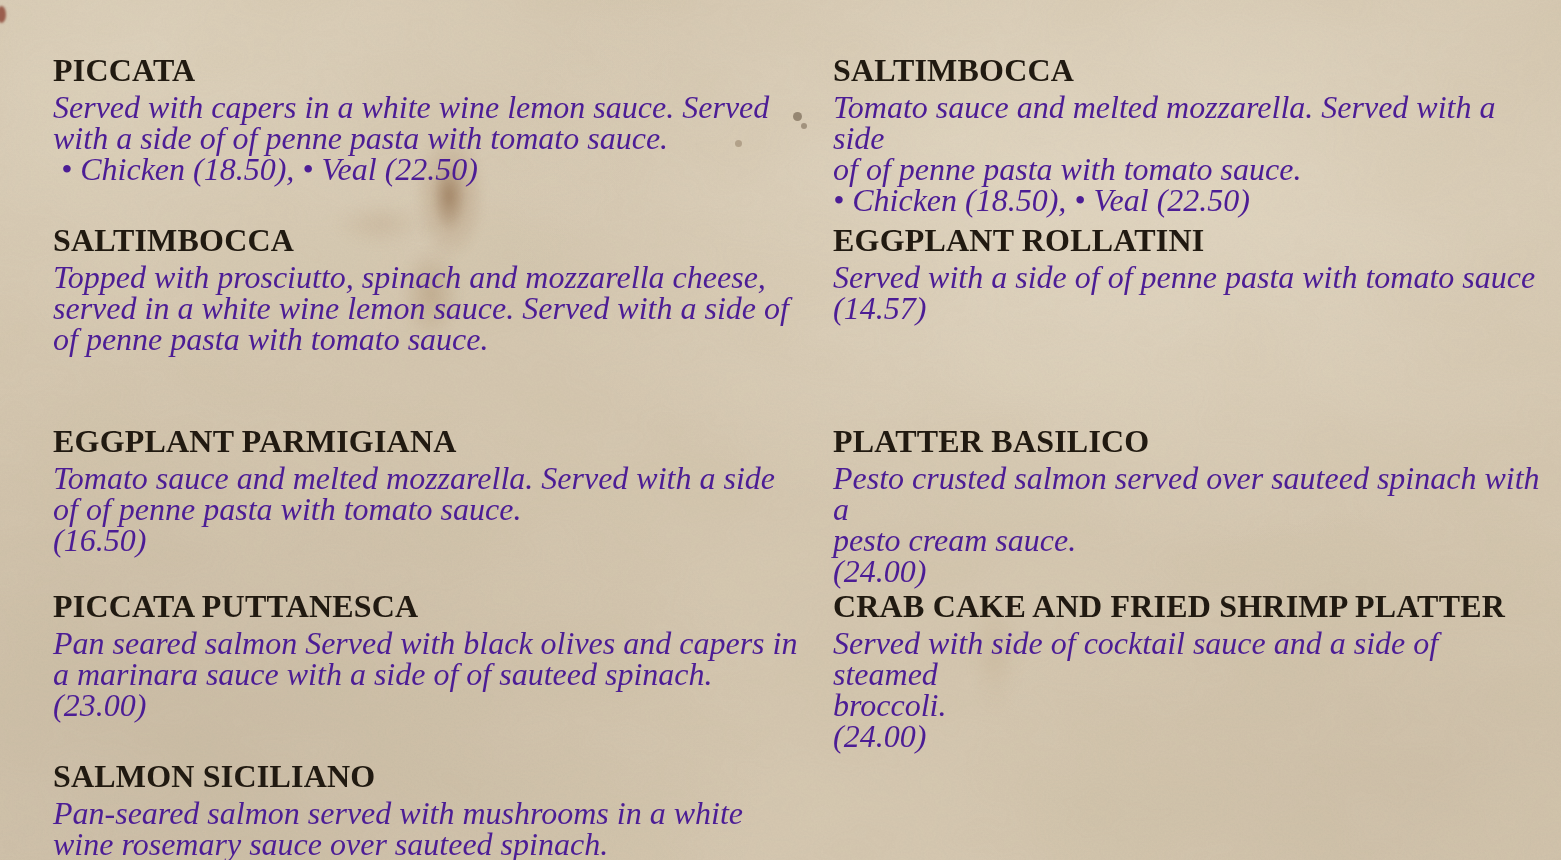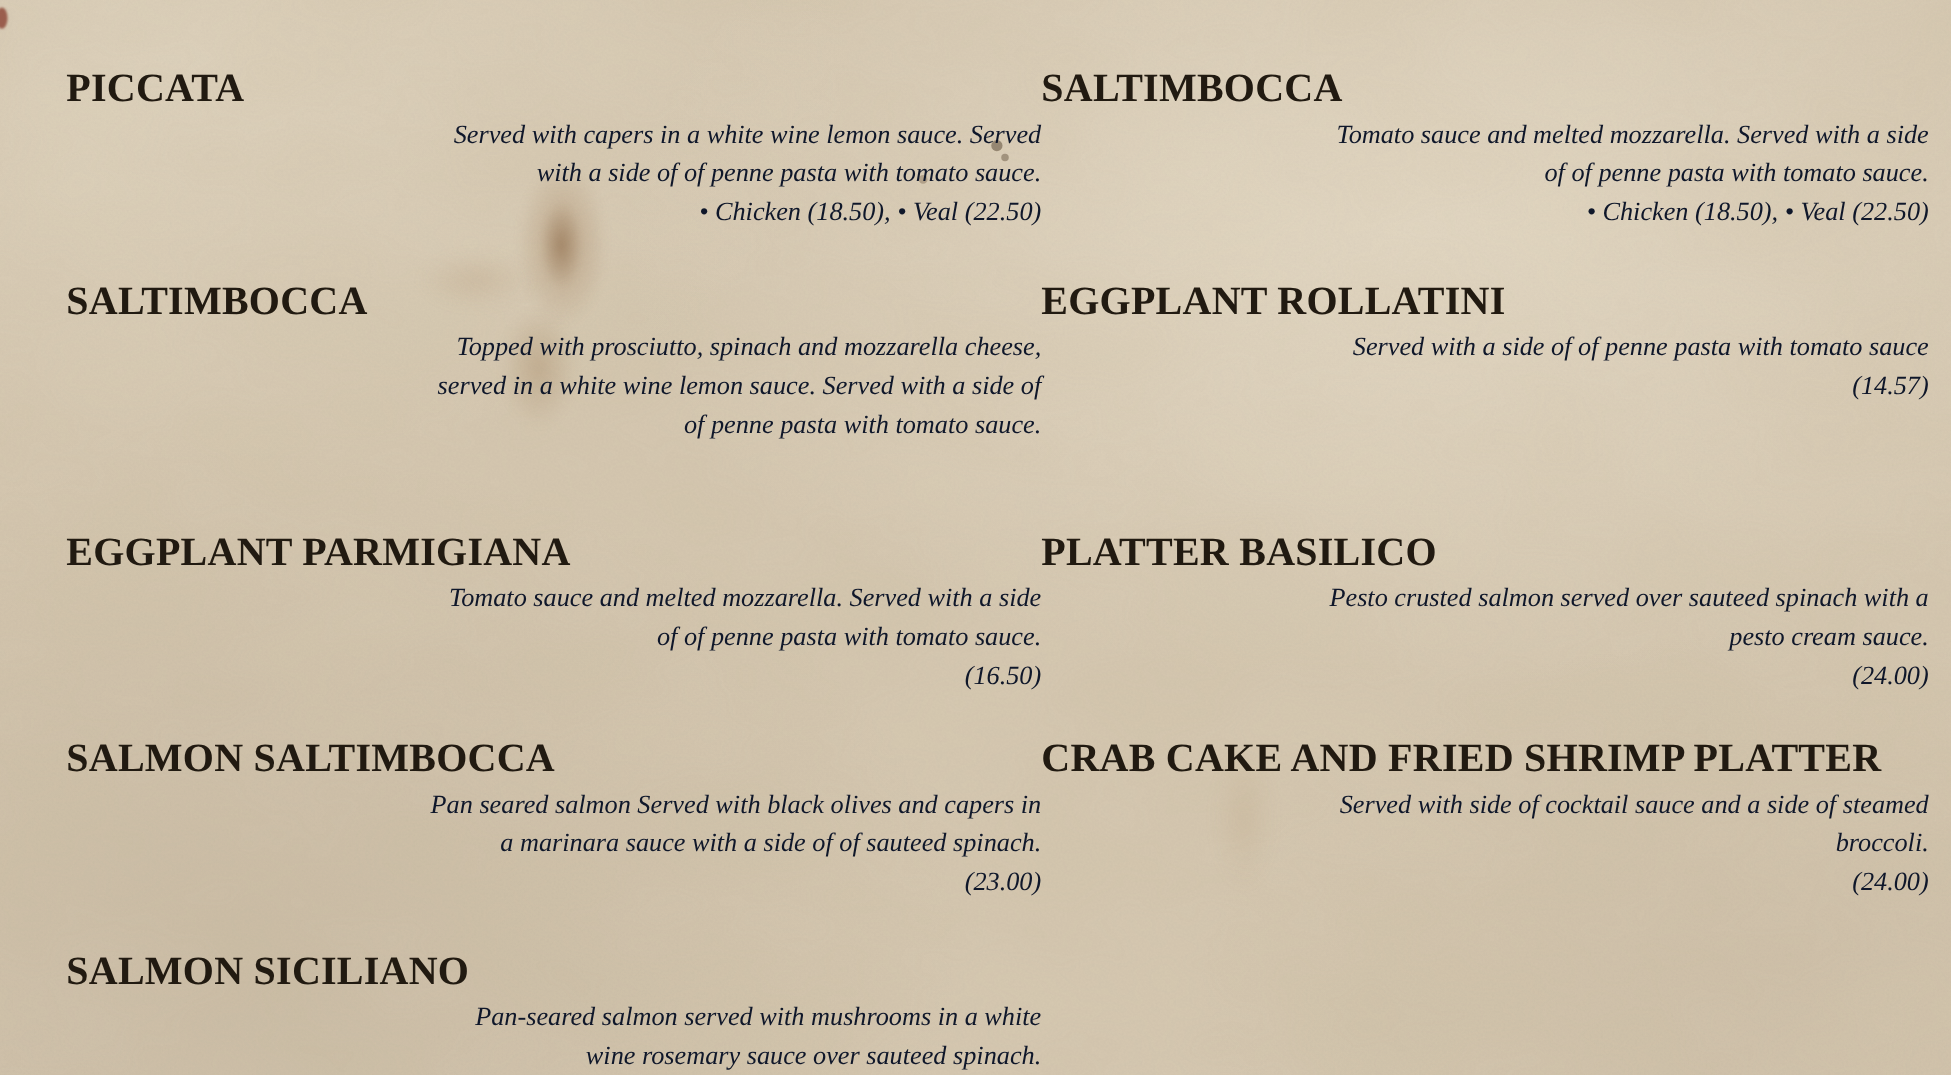--- a/index.html
+++ b/index.html
@@ -35,22 +35,22 @@
     margin-top:20px;
   }
   .column{display:grid;grid-template-rows:170px 201px 165px 170px 1fr;align-content:start;}
   .item{overflow:visible;}
   .item-name{
     margin:0 0 3px 0;
     font-weight:700;font-size:32px;line-height:1.15;
     letter-spacing:0.2px;color:#211a11;
   }
   .item-desc,.item-price{
-    font-style:italic;font-size:21px;line-height:31px;
-    white-space:pre-wrap;color:#0f172a;text-align:right;
+    font-style:italic;font-size:32px;line-height:31px;
+    white-space:pre-wrap;color:#4c1d95;
   }
 </style>
 </head>
 <body>
 
 <svg class="tex tex-mottle" width="1561" height="860" xmlns="http://www.w3.org/2000/svg">
   <filter id="mottle" x="0" y="0" width="100%" height="100%">
     <feTurbulence type="fractalNoise" baseFrequency="0.006 0.009" numOctaves="4" seed="11" stitchTiles="stitch"></feTurbulence>
     <feColorMatrix type="matrix" values="0 0 0 0 0.66  0 0 0 0 0.55  0 0 0 0 0.40  0 0 0 0.55 0"></feColorMatrix>
   </filter>
@@ -92,21 +92,21 @@
 served in a white wine lemon sauce. Served with a side of
 of penne pasta with tomato sauce.</div>
     </div>
     <div class="item">
       <h3 class="item-name">EGGPLANT PARMIGIANA</h3>
       <div class="item-desc">Tomato sauce and melted mozzarella. Served with a side
 of of penne pasta with tomato sauce.</div>
       <div class="item-price">(16.50)</div>
     </div>
     <div class="item">
-      <h3 class="item-name">SALMON SALTIMBOCCA</h3>
+      <h3 class="item-name">PICCATA PUTTANESCA</h3>
       <div class="item-desc">Pan seared salmon Served with black olives and capers in
 a marinara sauce with a side of of sauteed spinach.</div>
       <div class="item-price">(23.00)</div>
     </div>
     <div class="item">
       <h3 class="item-name">SALMON SICILIANO</h3>
       <div class="item-desc">Pan-seared salmon served with mushrooms in a white
 wine rosemary sauce over sauteed spinach.</div>
       <div class="item-price">(23.00)</div>
     </div>

